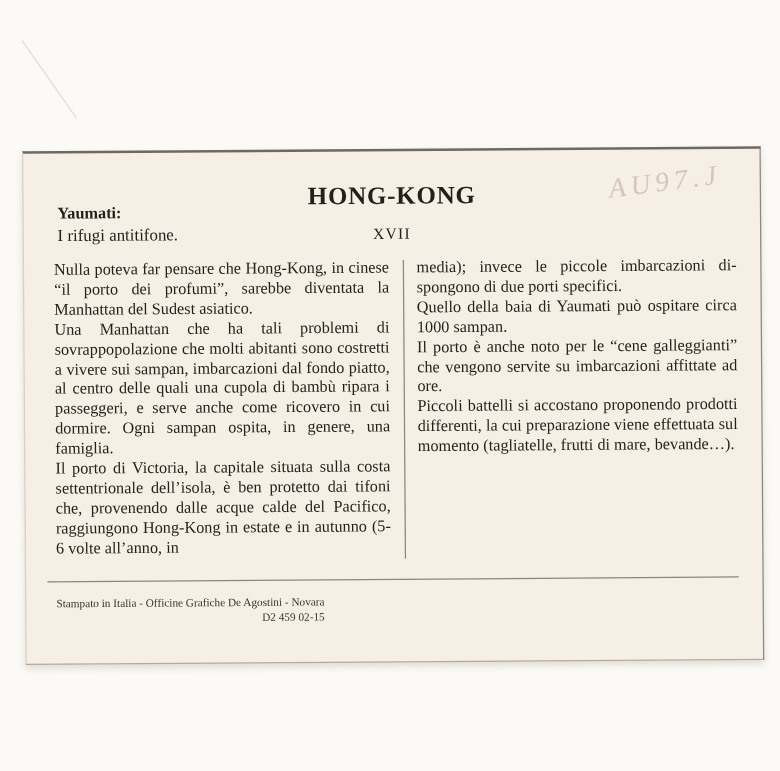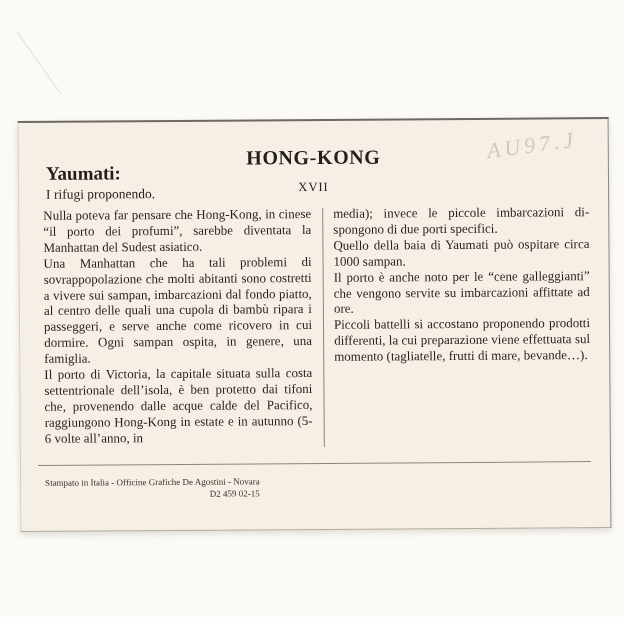--- a/index.html
+++ b/index.html
@@ -35,21 +35,21 @@
     color: rgba(184,155,146,0.5);
     transform: rotate(-7deg);
   }
   .title {
     position: absolute; top: 25px; left: 0; right: 0;
     margin: 0; text-align: center;
     font-size: 20px; font-weight: bold; letter-spacing: 0.6px;
     color: var(--ink, #221d16);
   }
   .caption { position: absolute; left: 27px; top: 40px; color: var(--ink, #221d16); }
-  .caption-title { font-size: 19px; font-weight: bold; }
+  .caption-title { font-size: 13px; font-weight: bold; }
   .caption-sub { font-size: 13.5px; margin-top: 2px; }
   .plate {
     position: absolute; top: 59px; left: 0; right: 0;
     text-align: center; font-size: 12.5px; letter-spacing: 1px;
     color: var(--ink, #221d16);
   }
   .columns {
     position: absolute; top: 85px; left: 24px; right: 19px;
     display: flex; align-items: flex-start;
   }
@@ -87,21 +87,21 @@
 <div class="scan-artifact"></div>
 
 <div class="postcard">
 
   <div class="pencil-note">AU97.J</div>
 
   <h1 class="title">HONG-KONG</h1>
 
   <div class="caption">
     <div class="caption-title">Yaumati:</div>
-    <div class="caption-sub">I rifugi proponendo.</div>
+    <div class="caption-sub">I rifugi antitifone.</div>
   </div>
 
   <div class="plate">XVII</div>
 
   <div class="columns">
     <div class="col col-left">
         <p>Nulla poteva far pensare che Hong-Kong, in cinese “il porto dei profumi”, sarebbe diven­tata la Manhattan del Sudest asiatico.</p>
         <p>Una Manhattan che ha tali problemi di sovrappopolazione che molti abitanti sono costretti a vivere sui sampan, imbarcazioni dal fondo piatto, al centro delle quali una cupola di bambù ripara i passeggeri, e serve anche come ricovero in cui dormire. Ogni sampan ospita, in genere, una famiglia.</p>
         <p>Il porto di Victoria, la capitale situata sulla costa settentrionale dell’isola, è ben protetto dai tifoni che, provenendo dalle acque calde del Pacifico, raggiungono Hong-Kong in estate e in autunno (5-6 volte all’anno, in</p>
       </div>

